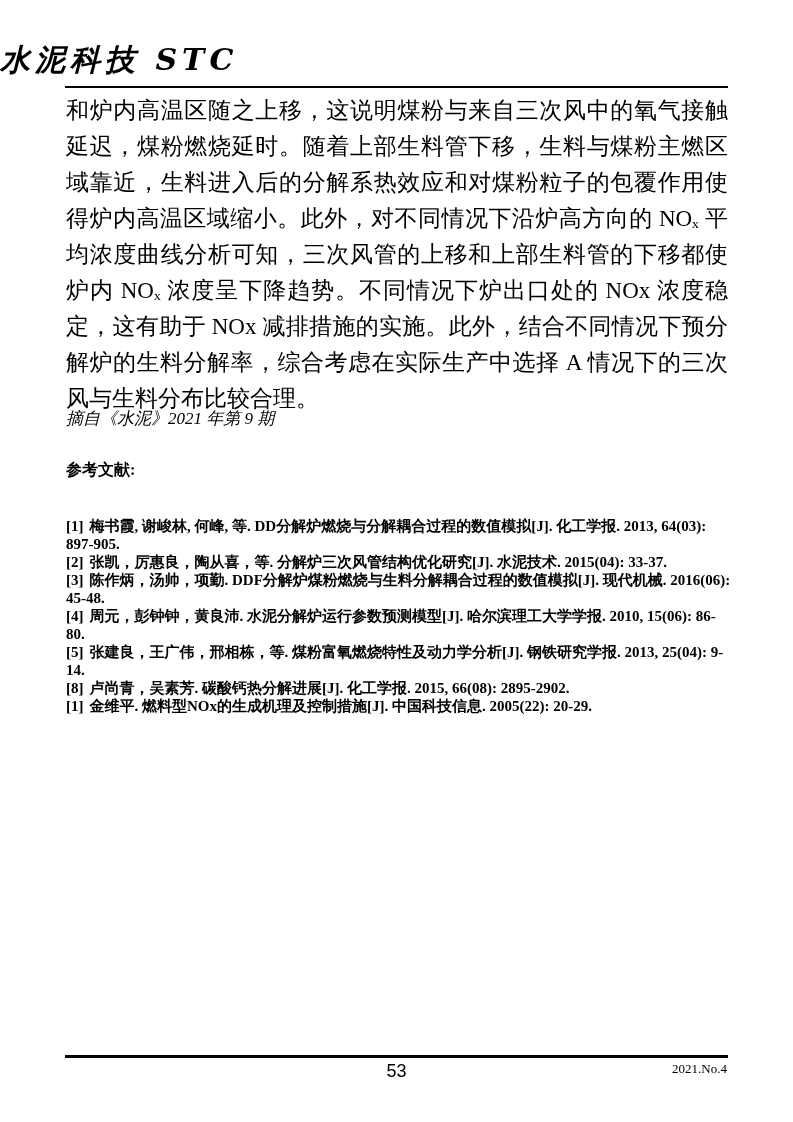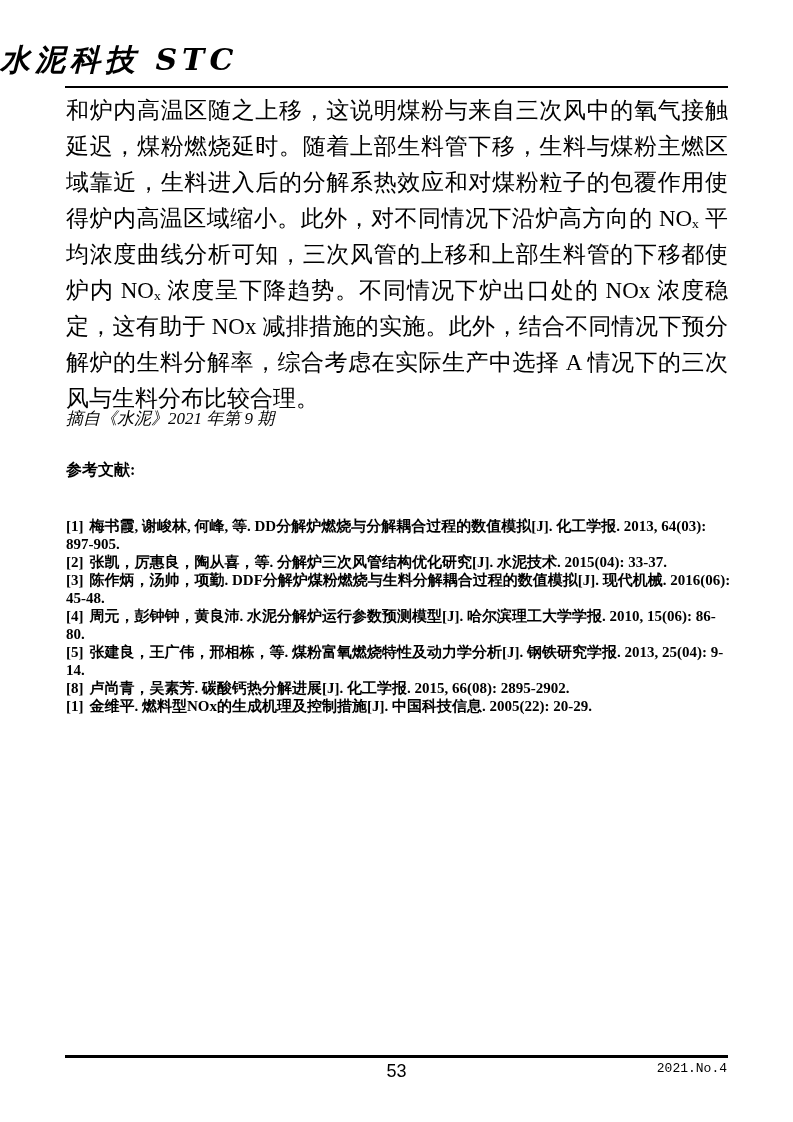--- a/index.html
+++ b/index.html
@@ -83,21 +83,21 @@
     left: 0;
     width: 100%;
     text-align: center;
     font-family: "Liberation Sans", "DejaVu Sans", sans-serif;
     font-size: 18px;
   }
   .footer-issue {
     position: absolute;
     top: 1061px;
     right: 66px;
-    font-family: Liberation Mono, monospace;
+    font-family: Liberation Serif, serif;
     font-size: 13px;
   }
 </style>
 </head>
 <body>
 
 <div class="page">
 
   <div class="header-title">水泥科技 STC</div>
 

